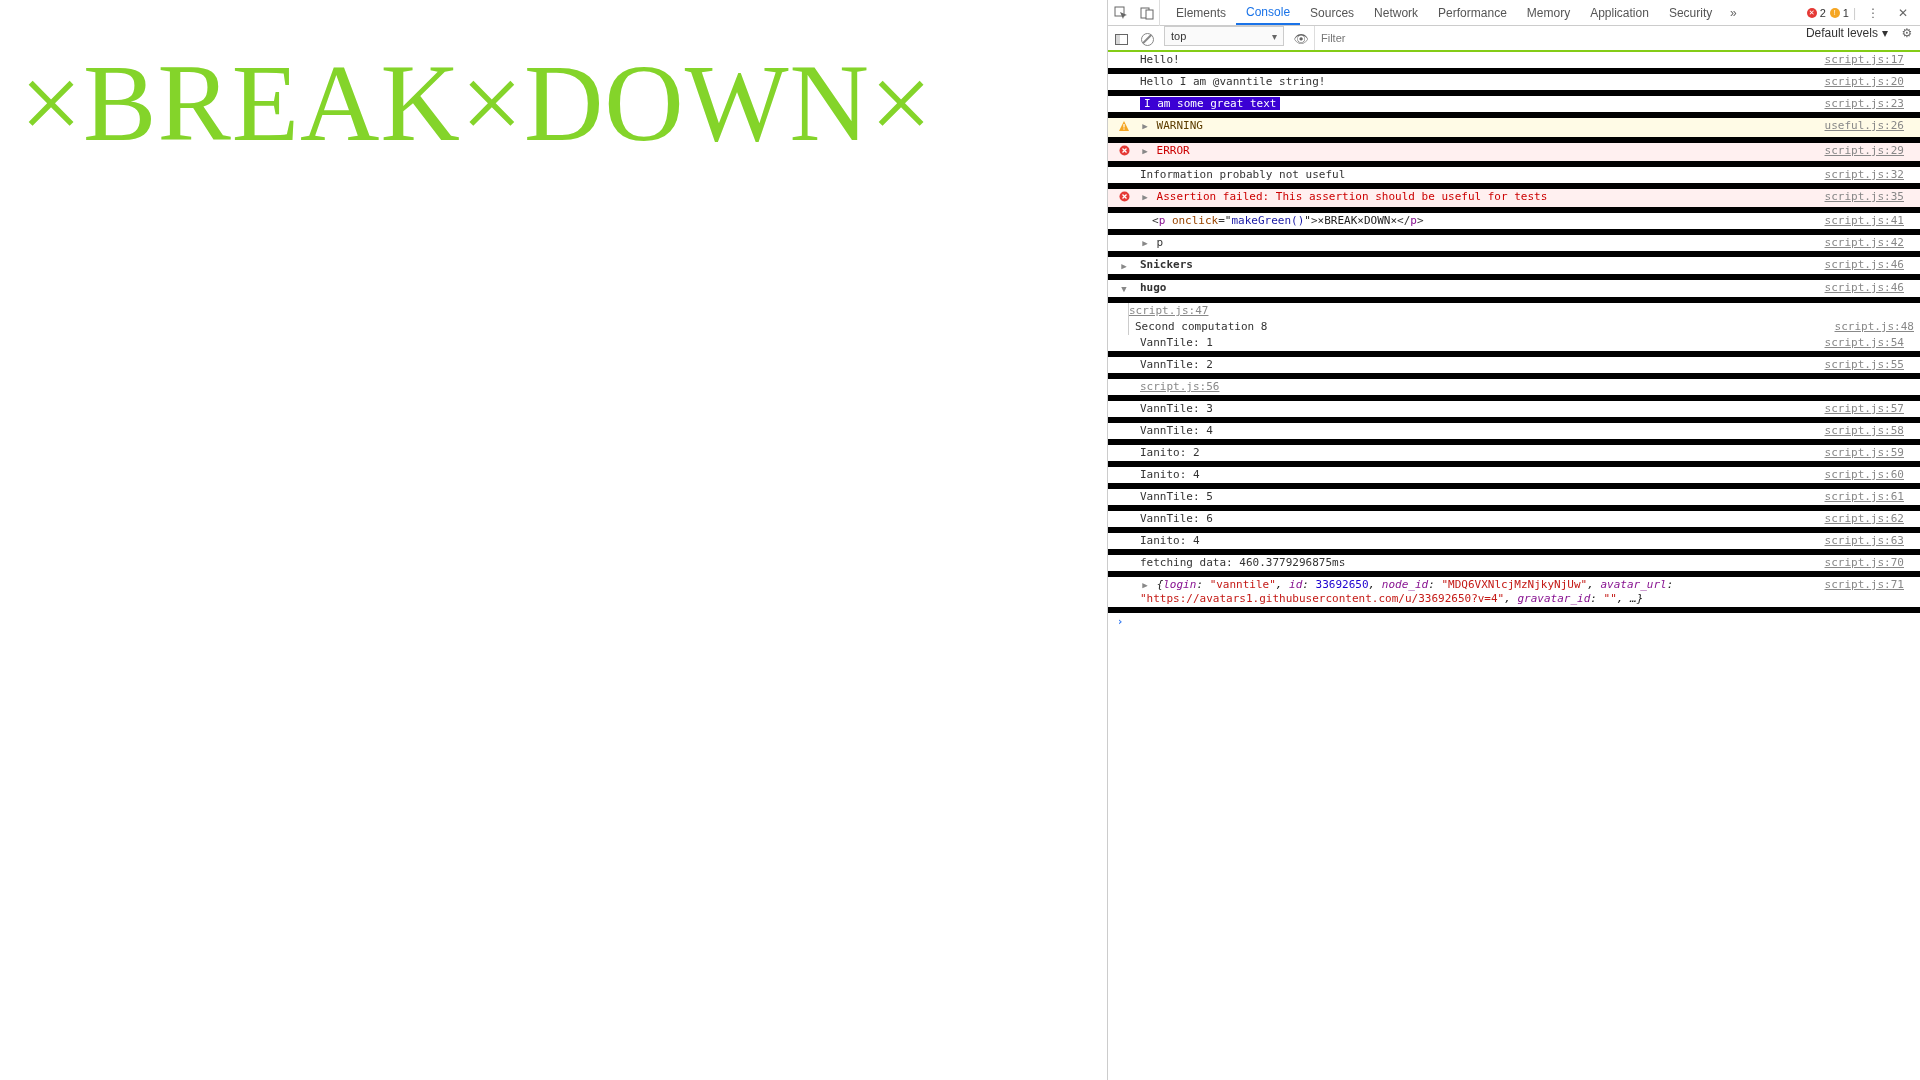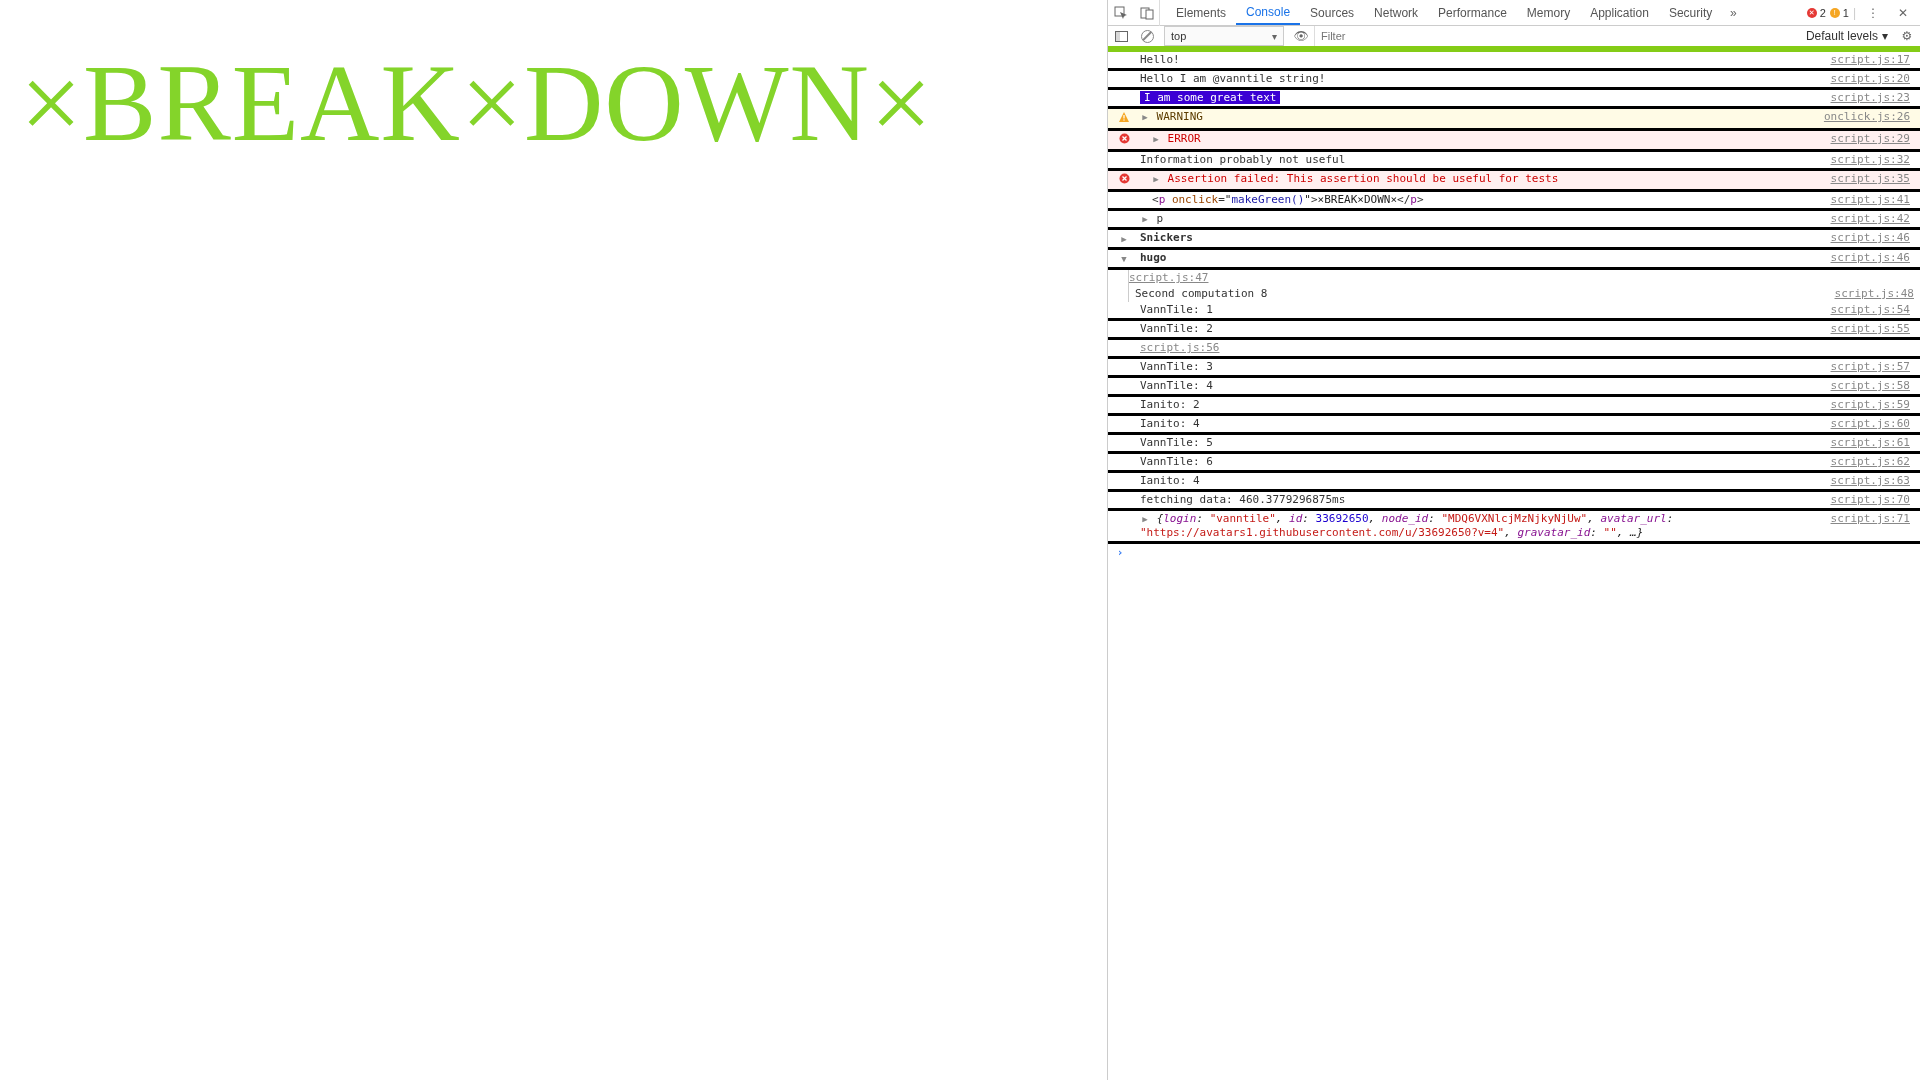--- a/index.html
+++ b/index.html
@@ -15,36 +15,36 @@
 .dt-tabs { display: flex; height: 100%; margin-left: 6px; }
 .dt-tab { padding: 0 10px; height: 100%; display: flex; align-items: center; color: #555; cursor: pointer; }
 .dt-tab.active { color: #1a73e8; border-bottom: 2px solid #1a73e8; }
 .dt-more { width: 22px; height: 26px; display: flex; align-items: center; justify-content: center; color: #666; cursor: pointer; }
 .dt-right { margin-left: auto; display: flex; align-items: center; padding-right: 4px; gap: 4px; }
 .err-badge { display: flex; align-items: center; gap: 3px; font-size: 11px; }
 .err-badge .dot { width: 10px; height: 10px; border-radius: 50%; display: inline-flex; align-items: center; justify-content: center; color: #fff; font-size: 7px; line-height: 1; }
 .err-badge .dot.err { background: #e53935; }
 .err-badge .dot.warn { background: #f5a623; }
 
-.dt-toolbar { display: flex; align-items: center; height: 26px; border-bottom: 6px solid #84cc16; }
+.dt-toolbar { display: flex; align-items: flex-start; height: 26px; border-bottom: 2px solid #84cc16; }
 .ctx-select { border: 1px solid #ccc; height: 20px; font-size: 11px; padding: 0 24px 0 6px; margin: 0 4px; background: #fafafa; position: relative; display: flex; align-items: center; min-width: 120px; color: #333; cursor: pointer; }
 .ctx-select::after { content: "▾"; position: absolute; right: 6px; font-size: 10px; color: #666; }
 .filter { flex: 1; display: flex; align-items: center; border-left: 1px solid #ddd; height: 100%; padding: 0 6px; }
 .filter input { border: none; outline: none; font-size: 11px; width: 100%; }
 .levels { padding: 0 6px; display: flex; align-items: center; gap: 4px; color: #333; cursor: pointer; font-size: 12px; }
 .gear { width: 26px; text-align: center; color: #666; cursor: pointer; }
 
 .console-body { flex: 1; overflow: auto; font-family: Menlo, Consolas, monospace; font-size: 11px; line-height: 14px; }
-.log { display: flex; align-items: flex-start; padding: 1px 4px 1px 0; border-bottom: 3px solid #000000; position: relative; }
+.log { display: flex; align-items: flex-start; padding: 1px 10px 1px 0; border-bottom: 6px solid #000000; position: relative; }
 .log .gutter { width: 32px; flex: 0 0 32px; display: flex; justify-content: center; padding-top: 1px; }
 .log .msg { flex: 1; white-space: pre-wrap; word-break: break-word; padding-right: 6px; }
 .log .src { color: #888; text-decoration: underline; padding-right: 6px; cursor: pointer; }
 .log.warn { background: #fffbe6; }
 .log.warn .msg { color: #5c3c00; }
-.log.err { background: #fff0f0; gap: 11px; }
+.log.err { background: #fff0f0; }
 .log.err .msg { color: #c00; }
 .styled-pill { background: #3b00d4; color: #fff; padding: 0 4px; text-align: right; }
 .icon-warn { width: 12px; height: 12px; }
 .icon-err { width: 11px; height: 11px; }
 .disc { display: inline-block; font-size: 9px; color: #888; cursor: pointer; width: 10px; text-align: center; }
 .group-indent { border-left: 1px solid #ccc; margin-left: 20px; }
 .group-row { display: flex; padding: 1px 0; }
 .group-row .msg { flex: 1; padding-left: 6px; }
 .group-row .src { color: #888; text-decoration: underline; padding-right: 6px; cursor: pointer; }
 .html-msg .tag { color: #881391; }
@@ -152,21 +152,21 @@
         </div>
         <div class="log warn">
           <div class="gutter">
             <span><svg class="icon-warn" viewBox="0 0 12 12">
                 <path d="M6 1 L11 11 L1 11 Z" fill="#f5a623"></path>
                 <rect x="5.4" y="4" width="1.2" height="3.5" fill="#fff"></rect>
                 <rect x="5.4" y="8.4" width="1.2" height="1.2" fill="#fff"></rect>
               </svg></span>
           </div>
           <span class="msg"><span class="disc">▶</span> WARNING</span>
-          <span class="src">onclick.js:26</span>
+          <span class="src">useful.js:26</span>
         </div>
         <div class="log err">
           <div class="gutter">
             <span><svg class="icon-err" viewBox="0 0 11 11">
                 <circle cx="5.5" cy="5.5" r="5" fill="#e53935"></circle>
                 <path d="M3.5 3.5 L7.5 7.5 M7.5 3.5 L3.5 7.5" stroke="#fff" stroke-width="1.3"></path>
               </svg></span>
           </div>
           <span class="msg"><span class="disc">▶</span> ERROR</span>
           <span class="src">script.js:29</span>

